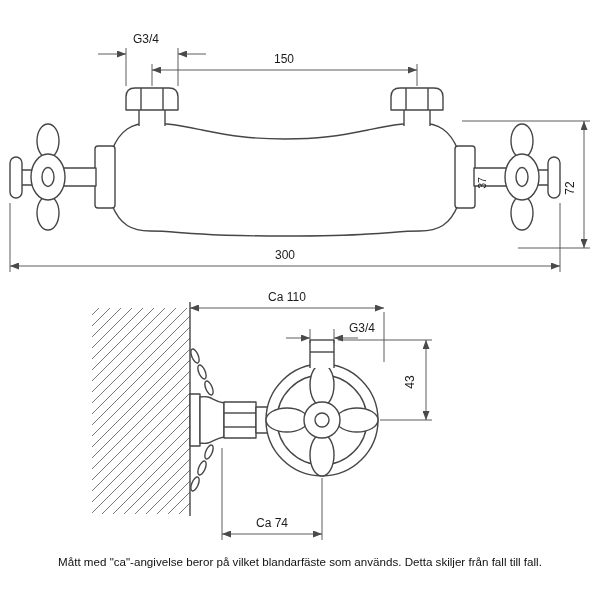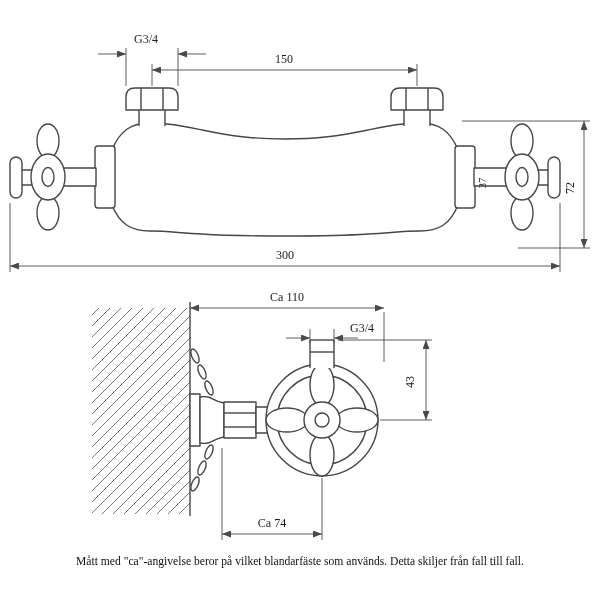--- a/index.html
+++ b/index.html
@@ -1,16 +1,16 @@
 <!DOCTYPE html>
 <html><head>
 <meta charset="utf-8">
 <style>
   html,body{margin:0;padding:0;background:#ffffff;}
-  .stage{position:relative;width:600px;height:600px;font-family:Liberation Serif, serif;background:#fff;overflow:hidden;}
+  .stage{position:relative;width:600px;height:600px;font-family:Liberation Sans, sans-serif;background:#fff;overflow:hidden;}
   svg{position:absolute;left:0;top:0;}
   .obj{fill:#ffffff;stroke:#464646;stroke-width:1.4;stroke-linejoin:round;}
   .objn{fill:none;stroke:#464646;stroke-width:1.4;stroke-linejoin:round;}
   .fillonly{fill:#ffffff;stroke:none;}
   .dim{fill:none;stroke:#4a4a4a;stroke-width:0.9;}
   .dimtxt{font-size:12px;fill:#1b1b1b;}
   .smalltxt{font-size:10.5px;fill:#1b1b1b;}
   .footer{position:absolute;left:0;right:0;top:555px;text-align:center;font-size:11.6px;color:#101010;white-space:nowrap;}
 </style>
 </head>

